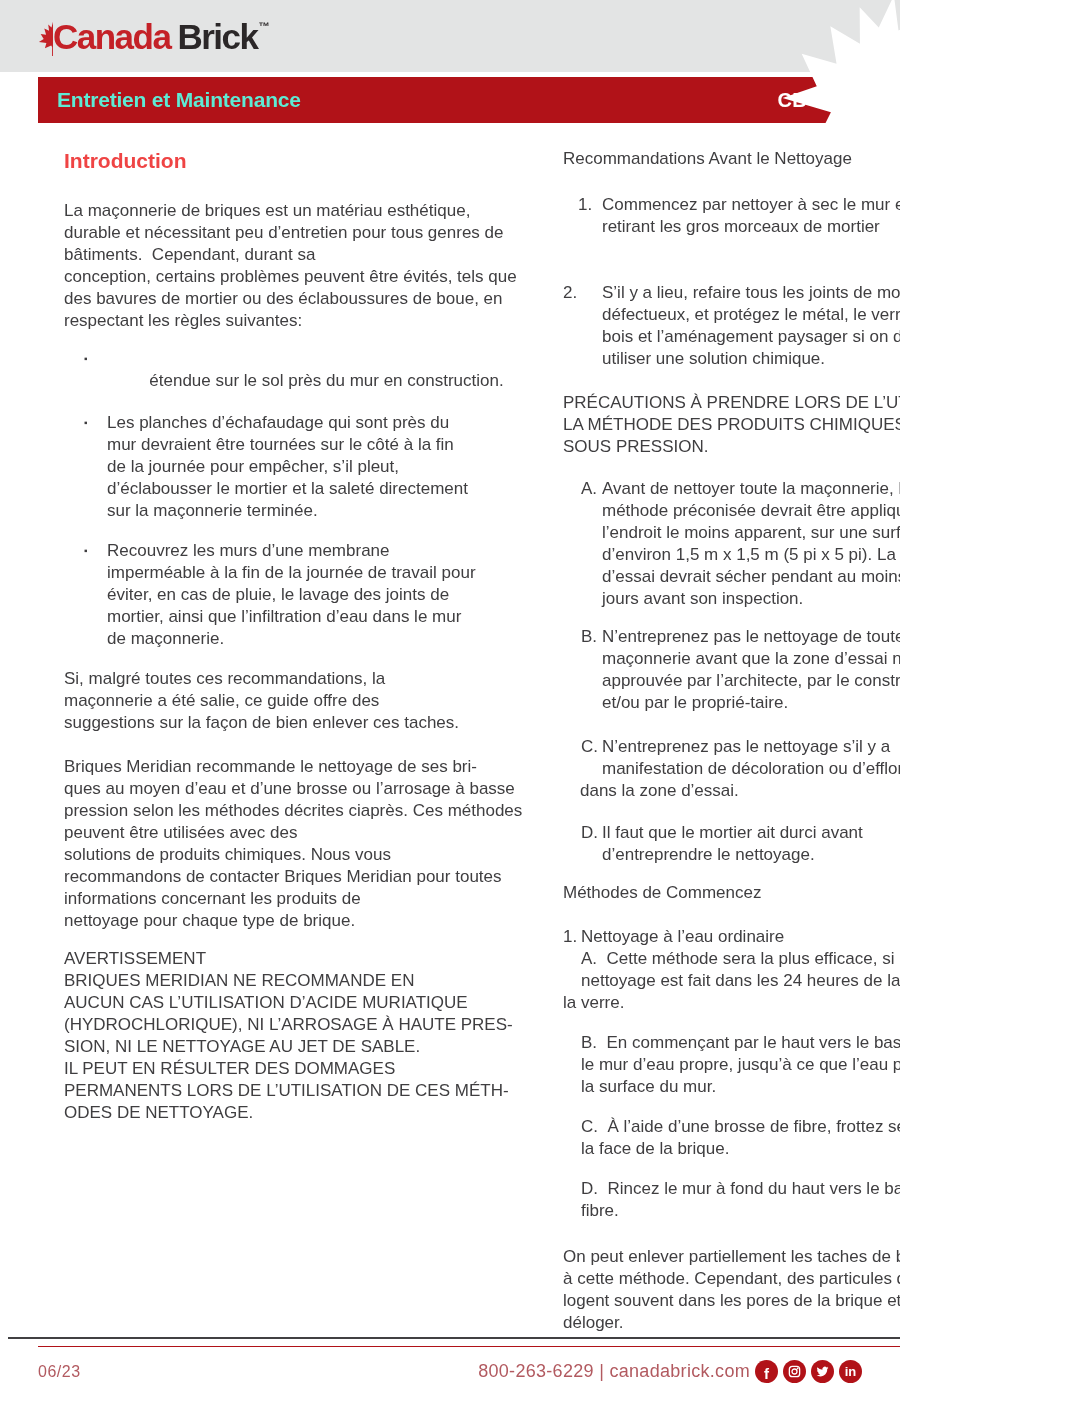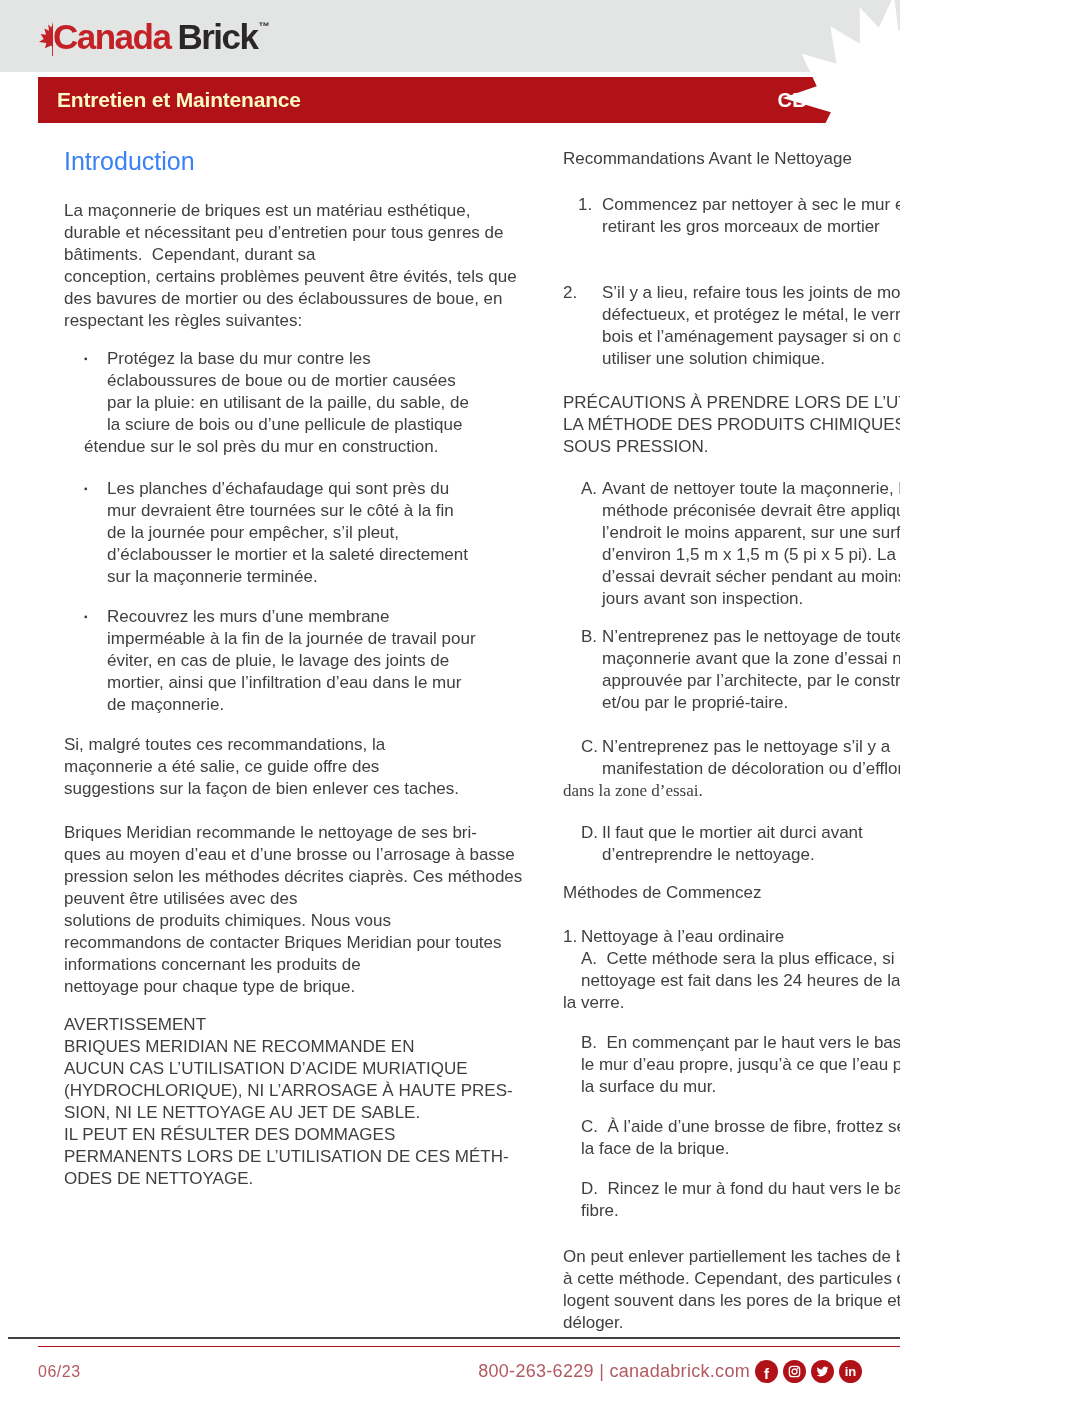--- a/index.html
+++ b/index.html
@@ -10,58 +10,58 @@
     color:#3f3e40;
     position:relative;
     overflow:hidden;
   }
   .page{position:relative;width:900px;height:1408px;background:#fff;overflow:hidden;}
 
   
   .band-grey{position:absolute;top:0;left:0;width:1088px;height:72px;background:#e3e4e4;z-index:1;}
   .band-red{position:absolute;top:77px;left:38px;right:0;height:46px;background:#b11218;z-index:1;
             display:flex;align-items:center;}
-  .band-title{margin-left:19px;color:#fef9c3;font-size:21px;font-weight:bold;letter-spacing:-0.2px;}
+  .band-title{margin-left:19px;color:#5eead4;font-size:21px;font-weight:bold;letter-spacing:-0.2px;}
   .band-code{position:absolute;right:75px;color:#ffffff;font-size:20px;font-weight:bold;letter-spacing:0.5px;}
 
   .logo{position:absolute;left:38px;top:18px;display:flex;align-items:flex-start;z-index:3;}
   .leafclip{width:15px;height:36px;overflow:hidden;margin-top:3px;}
   .leafclip svg{width:30px;height:36px;display:block;}
   .logo-word1{color:#c42127;font-size:35px;font-weight:bold;letter-spacing:-1.5px;line-height:38px;}
   .logo-word2{color:#2b2728;font-size:35px;font-weight:bold;letter-spacing:-1.5px;line-height:38px;margin-left:7px;}
   .logo-tm{color:#2b2728;font-size:11px;font-weight:bold;margin-top:2px;margin-left:1px;}
 
   .big-leaf{position:absolute;top:-10px;right:-78px;width:200px;height:212px;z-index:2;transform:rotate(9deg);}
 
   
   .col{position:absolute;top:148px;font-size:17px;line-height:22px;}
   .col-left{left:64px;width:505px;}
   .col-right{left:563px;width:520px;}
 
-  .intro-h{margin:0 0 26px 0;font-size:25px;line-height:26px;font-weight:normal;color:#3b82f6;}
+  .intro-h{margin:0 0 26px 0;font-size:21px;line-height:26px;font-weight:bold;color:#ef4444;}
 
   .para{white-space:pre-wrap;}
   .mb16{margin-bottom:16px;} .mb18{margin-bottom:18px;} .mb20{margin-bottom:20px;}
   .mb22{margin-bottom:22px;} .mb24{margin-bottom:24px;} .mb44{margin-bottom:44px;}
 
   .bullet{display:flex;padding-left:20px;}
   .bmark{flex:none;width:23px;font-size:10px;line-height:22px;}
   .btext{white-space:pre-wrap;}
-  .bhang{padding-left:20px;white-space:pre-wrap;}
+  .bhang{padding-left:20px;white-space:pre-wrap;text-align:center;}
 
   .num-item{display:flex;}
   .num-item.shift{margin-left:15px;}
   .nmark{flex:none;}
   .w24{width:24px;} .w39{width:39px;} .w18{width:18px;}
   .ntext{white-space:pre-wrap;}
 
   .let-item{display:flex;padding-left:18px;}
   .lmark{flex:none;width:21px;}
   .ltext{white-space:pre-wrap;}
-  .chang{white-space:pre-wrap;font-family:Liberation Serif, serif;}
+  .chang{margin-left:17px;white-space:pre-wrap;}
   .hang-base{white-space:pre-wrap;}
   .sub{padding-left:18px;white-space:pre-wrap;}
 
   
   .foot-rule-dark{position:absolute;top:1337px;left:8px;right:0;height:2px;background:#414042;}
   .foot-rule-red{position:absolute;top:1346px;left:38px;right:0;height:1px;background:#b11218;}
   .foot-row{position:absolute;top:1360px;left:38px;right:38px;display:flex;align-items:center;}
   .foot-version{color:#b25a60;font-size:16px;letter-spacing:0.5px;}
   .foot-right{margin-left:auto;display:flex;align-items:center;}
   .foot-contact{color:#b25a60;font-size:18px;letter-spacing:0.3px;margin-right:0;}
@@ -101,24 +101,20 @@
     <h2 class="intro-h">Introduction</h2>
     <div class="para mb16">La maçonnerie de briques est un matériau esthétique,
 durable et nécessitant peu d’entretien pour tous genres de
 bâtiments.  Cependant, durant sa
 conception, certains problèmes peuvent être évités, tels que
 des bavures de mortier ou des éclaboussures de boue, en
 respectant les règles suivantes:</div>
 
     <div class="bullet">
       <span class="bmark">▪</span>
-      <div class="btext">Protégez la base du mur contre les
-éclaboussures de boue ou de mortier causées
-par la pluie: en utilisant de la paille, du sable, de
-la sciure de bois ou d’une pellicule de plastique</div>
     </div>
     <div class="bhang mb20">étendue sur le sol près du mur en construction.</div>
 
     <div class="bullet mb18">
       <span class="bmark">▪</span>
       <div class="btext">Les planches d’échafaudage qui sont près du
 mur devraient être tournées sur le côté à la fin
 de la journée pour empêcher, s’il pleut,
 d’éclabousser le mortier et la saleté directement
 sur la maçonnerie terminée.</div>

